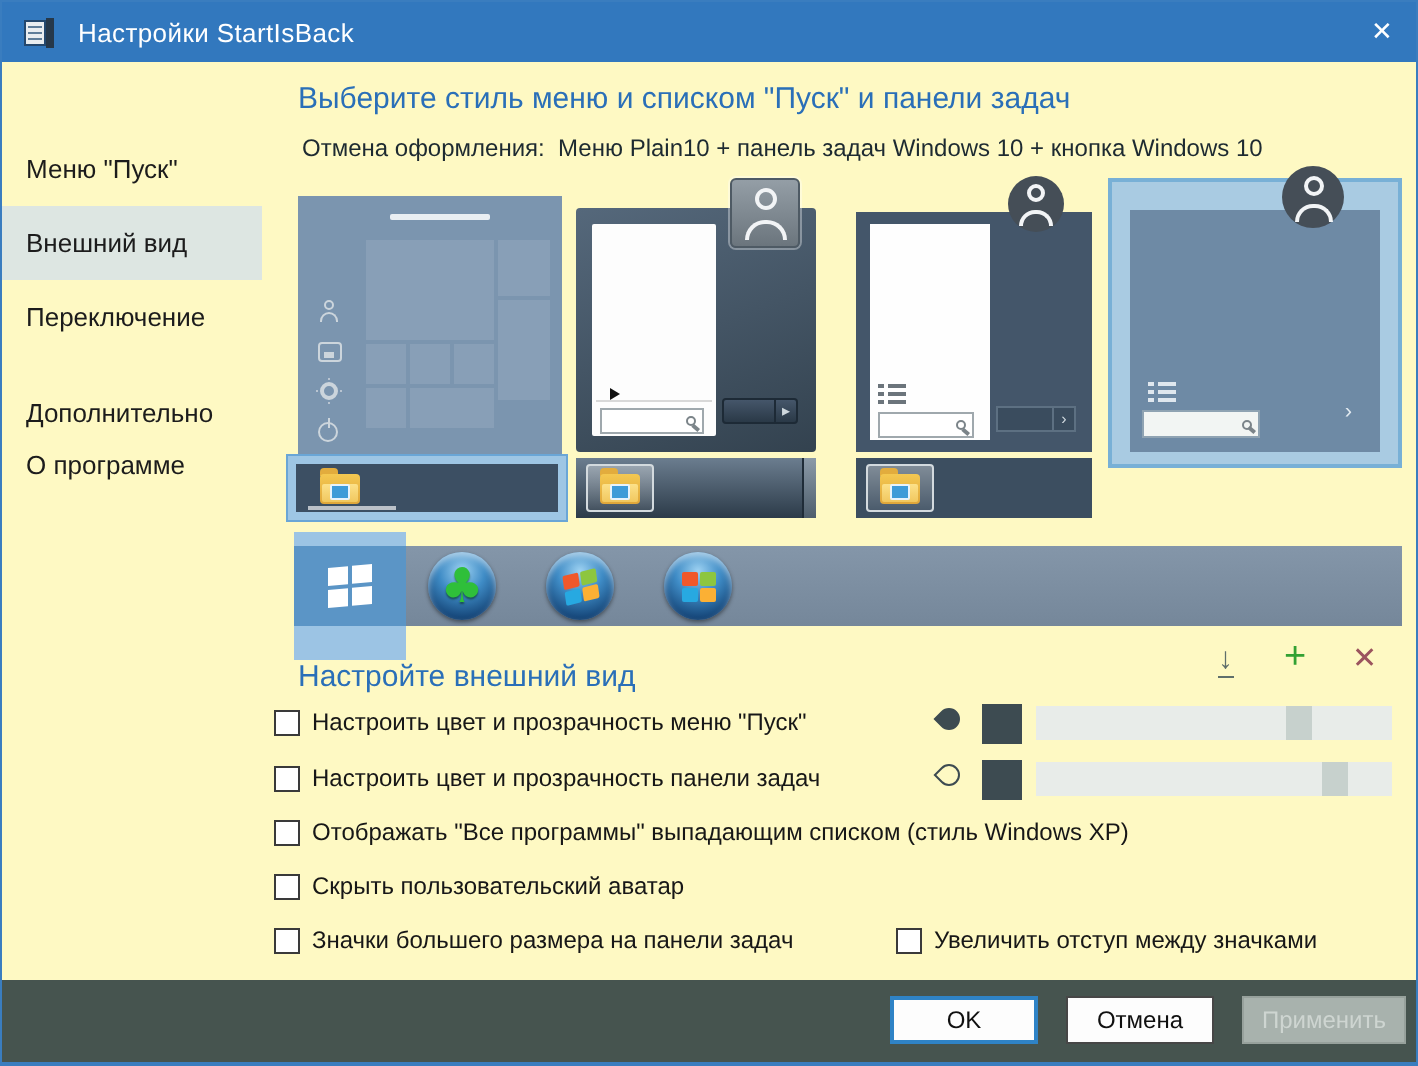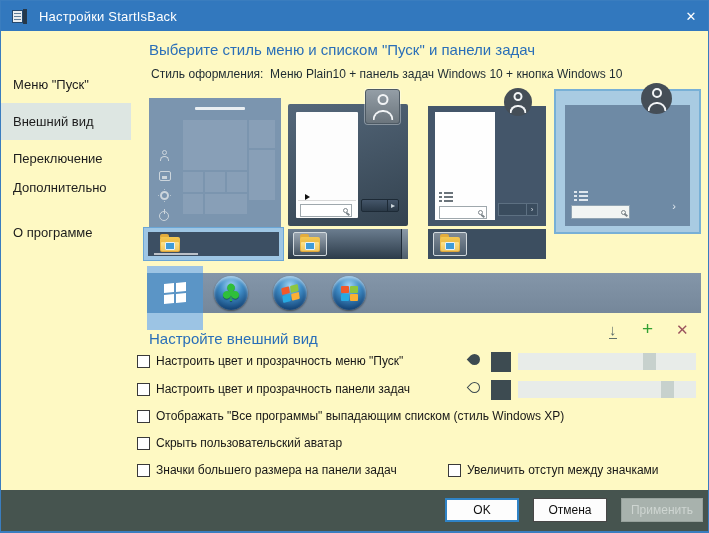--- a/index.html
+++ b/index.html
@@ -143,31 +143,31 @@
   <div class="sidebar">
     <div class="side-item" style="top:35px;">
       <span>Меню "Пуск"</span>
     </div>
     <div class="side-item selected" style="top:72px;">
       <span>Внешний вид</span>
     </div>
     <div class="side-item" style="top:109px;">
       <span>Переключение</span>
     </div>
-    <div class="side-item" style="top:138px;">
+    <div class="side-item" style="top:146px;align-items:flex-end;">
       <span>Дополнительно</span>
     </div>
     <div class="side-item" style="top:183px;">
       <span>О программе</span>
     </div>
   </div>
 
   <div class="main-heading">Выберите стиль меню и списком "Пуск" и панели задач</div>
   <div class="style-line">
-    <span>Стиль оформления:</span>&nbsp;
+    <span>Отмена оформления:</span>&nbsp;
     <span>Меню Plain10 + панель задач Windows 10 + кнопка Windows 10</span>
   </div>
 
   <div class="thumb t1">
     <div class="uline"></div>
     <div class="tile" style="left:34px;top:22px;width:64px;height:50px;"></div>
     <div class="tile" style="left:100px;top:22px;width:26px;height:28px;"></div>
     <div class="tile" style="left:100px;top:52px;width:26px;height:50px;"></div>
     <div class="tile" style="left:34px;top:74px;width:20px;height:20px;"></div>
     <div class="tile" style="left:56px;top:74px;width:20px;height:20px;"></div>

